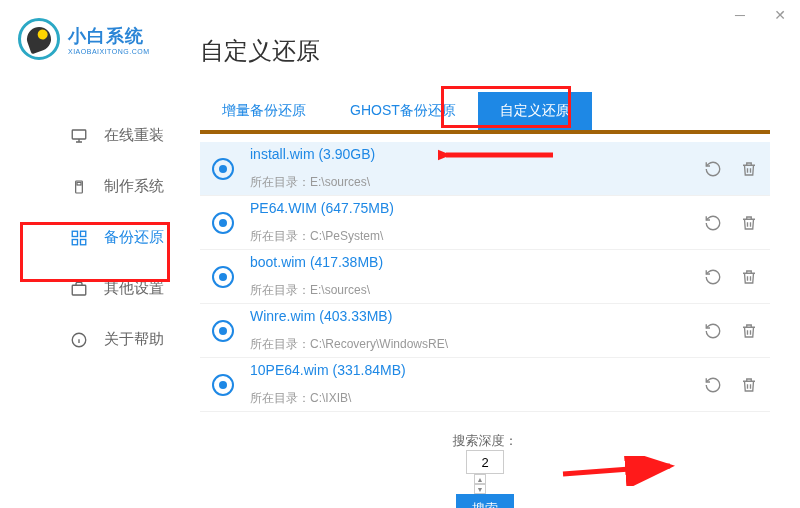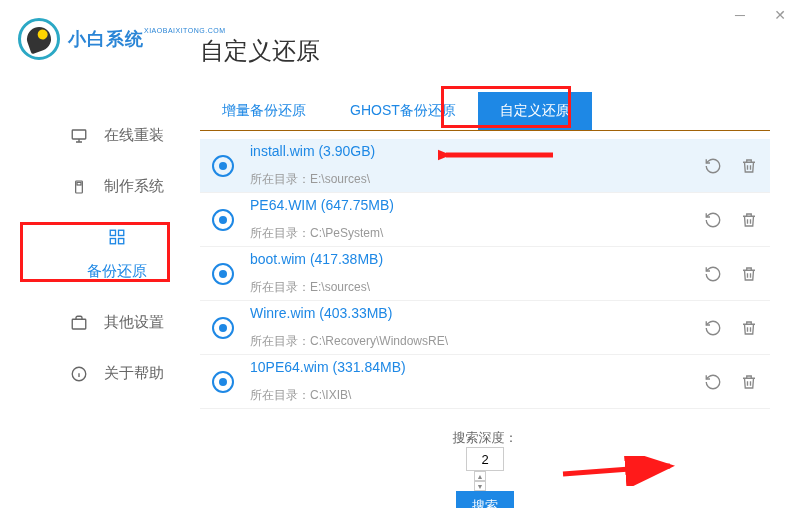--- a/index.html
+++ b/index.html
@@ -5,33 +5,33 @@
 * { margin: 0; padding: 0; box-sizing: border-box; }
 body { font-family: "Microsoft YaHei", Arial, sans-serif; background: #fff; width: 800px; height: 508px; position: relative; }
 
 .window-controls { position: absolute; top: 0; right: 0; display: flex; }
 .window-controls span { width: 40px; height: 30px; display: flex; align-items: center; justify-content: center; color: #999; font-size: 14px; cursor: pointer; }
 
 .header-logo { position: absolute; top: 18px; left: 18px; display: flex; align-items: center; gap: 8px; }
 .logo-circle { width: 42px; height: 42px; border-radius: 50%; border: 3px solid #2ba8c5; display: flex; align-items: center; justify-content: center; position: relative; }
 .logo-inner { width: 24px; height: 24px; background: #333; border-radius: 50% 50% 50% 10%; transform: rotate(-20deg); position: relative; }
 .logo-inner::after { content: ""; position: absolute; width: 10px; height: 10px; background: #ffd400; border-radius: 50%; top: 4px; right: 2px; }
-.logo-text { display: flex; flex-direction: row; }
+.logo-text { display: flex; flex-direction: column; }
 .logo-title { font-size: 18px; font-weight: bold; color: #2a85d6; letter-spacing: 1px; }
 .logo-sub { font-size: 7px; color: #2a85d6; letter-spacing: 0.5px; }
 
 .sidebar { position: absolute; top: 110px; left: 0; width: 190px; }
 .sidebar-item { display: flex; align-items: center; gap: 16px; padding: 16px 0 16px 44px; color: #666; font-size: 15px; cursor: pointer; justify-content: center; }
-.sidebar-item.active { color: #1e88e5; flex-direction: column; }
+.sidebar-item.active { color: #1e88e5; }
 .sidebar-icon { width: 18px; height: 18px; display: inline-flex; align-items: center; justify-content: center; }
 
 .main { position: absolute; left: 200px; top: 35px; right: 30px; }
 .page-title { font-size: 24px; color: #333; margin-bottom: 25px; }
 
-.tabs { display: flex; gap: 0; border-bottom: 1px solid #a16207; margin-bottom: 8px; }
+.tabs { display: flex; gap: 0; border-bottom: 4px solid #a16207; margin-bottom: 8px; }
 .tab { padding: 10px 22px; font-size: 14px; color: #1e88e5; cursor: pointer; }
 .tab.active { background: #1e88e5; color: #fff; }
 
 .list { display: flex; flex-direction: column; }
 .list-row { display: flex; align-items: center; padding: 4px 12px; border-bottom: 1px solid #f0f0f0; }
 .list-row.selected { background: #eaf4fc; }
 .radio { width: 22px; height: 22px; border: 2px solid #1e88e5; border-radius: 50%; display: flex; align-items: center; justify-content: center; margin-right: 16px; flex-shrink: 0; }
 .radio::after { content: ""; width: 8px; height: 8px; background: #1e88e5; border-radius: 50%; }
 .row-text { flex: 1; }
 .row-title { color: #1e88e5; font-size: 14px; }

